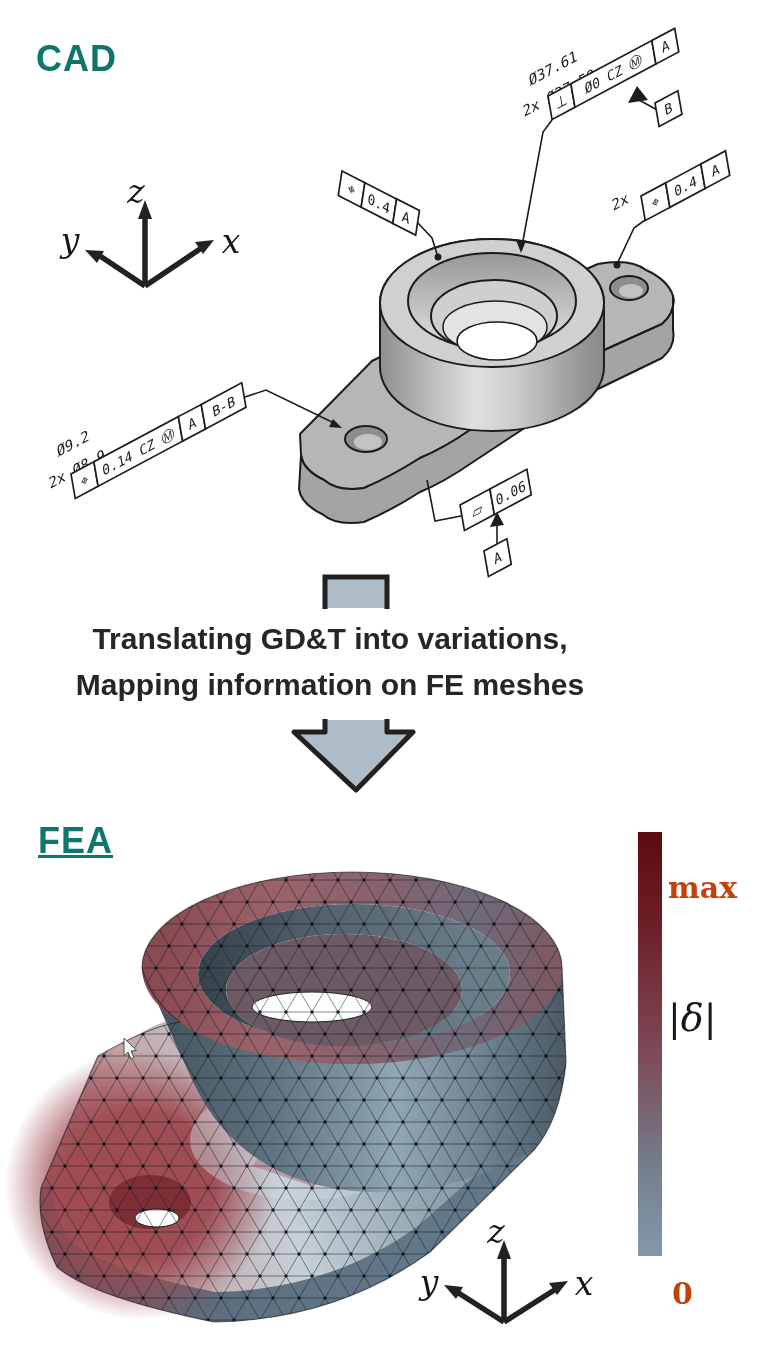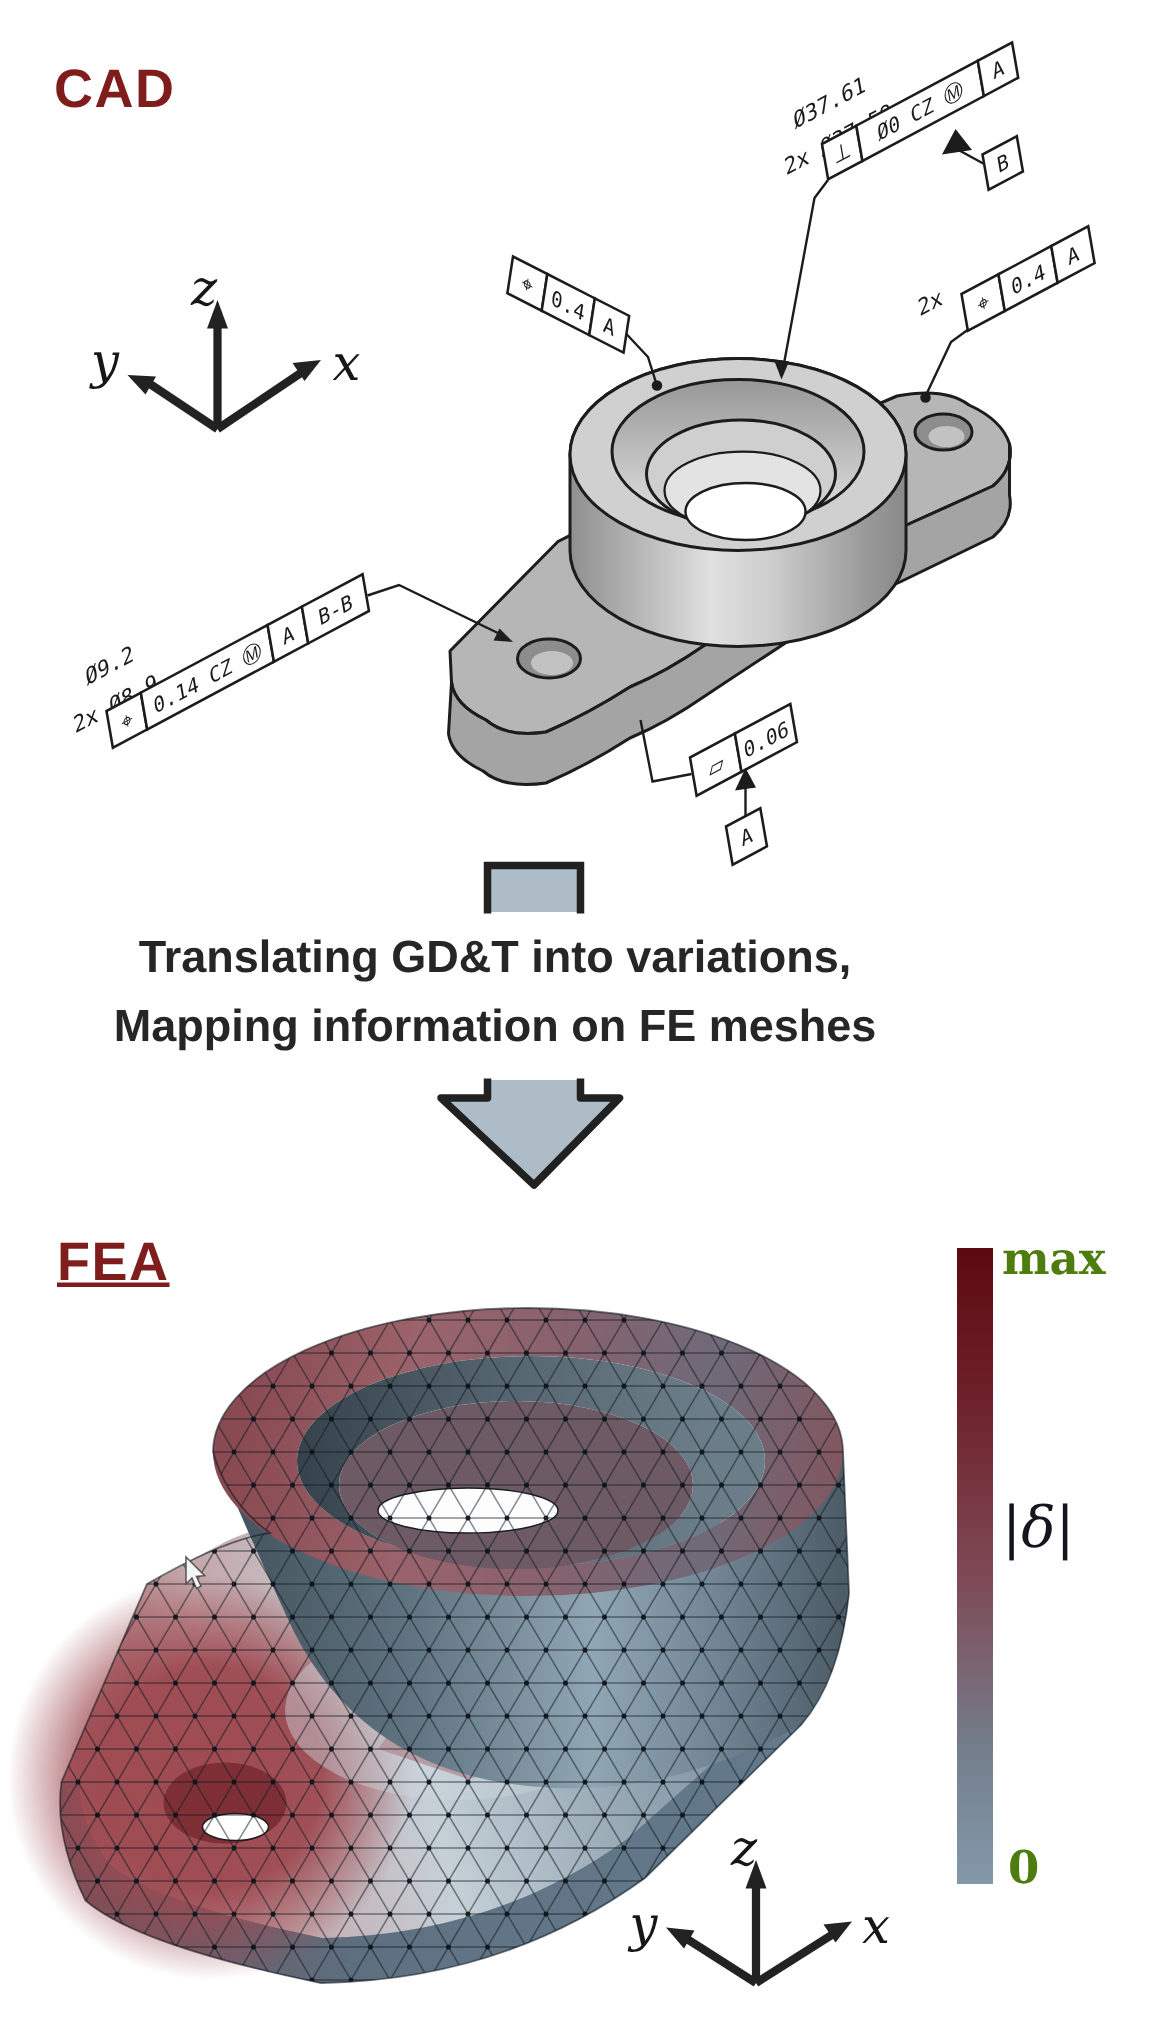--- a/index.html
+++ b/index.html
@@ -1,27 +1,27 @@
 <!DOCTYPE html>
 <html><head>
 <meta charset="utf-8">
 <style>
   html,body{margin:0;padding:0;background:#ffffff;}
   .page{position:relative;width:768px;height:1348px;background:#ffffff;overflow:hidden;
         font-family:"Liberation Sans",sans-serif;}
-  .hdr{position:absolute;font:bold 36px "Liberation Sans",sans-serif;color:#7f1d1d;letter-spacing:1px;}
+  .hdr{position:absolute;font:bold 36px "Liberation Sans",sans-serif;color:#0f766e;letter-spacing:1px;}
   #cad-title{left:36px;top:38px;}
   #fea-title{left:38px;top:820px;text-decoration:underline;}
   .trans-text{position:absolute;left:10px;width:640px;text-align:center;
               font:bold 30px "Liberation Sans",sans-serif;color:#262626;}
   #trans-line1{top:622px;}
   #trans-line2{top:668px;}
   #colorbar{position:absolute;left:638px;top:832px;width:24px;height:424px;
             background:linear-gradient(to bottom,#5c0a10 0%,#6d1f28 22%,#7e4a56 52%,#74808e 80%,#8398aa 100%);}
-  .cb-lab{position:absolute;font:bold 30px "DejaVu Serif",serif;color:#4d7c0f;}
+  .cb-lab{position:absolute;font:bold 30px "DejaVu Serif",serif;color:#c2410c;margin-top:48px;}
   #cb-max{left:668px;top:822px;}
   #cb-zero{left:672px;top:1228px;}
   #cb-qty{position:absolute;left:668px;top:996px;font:italic 38px "DejaVu Serif",serif;color:#15151f;}
   svg{position:absolute;left:0;top:0;}
   svg text{user-select:none;}
   .fcf-cell{fill:#ffffff;stroke:#1c1c1c;stroke-width:1.8;}
   .fcf-t{font:14px "DejaVu Sans Mono",monospace;fill:#1a1a1a;text-anchor:middle;}
   .fcf-s{font:15px "DejaVu Sans",sans-serif;fill:#1a1a1a;text-anchor:middle;}
   .dim-t{font:15px "DejaVu Sans Mono",monospace;fill:#1a1a1a;}
   .axis-l{font:italic 33px "DejaVu Serif",serif;fill:#161616;text-anchor:middle;}

